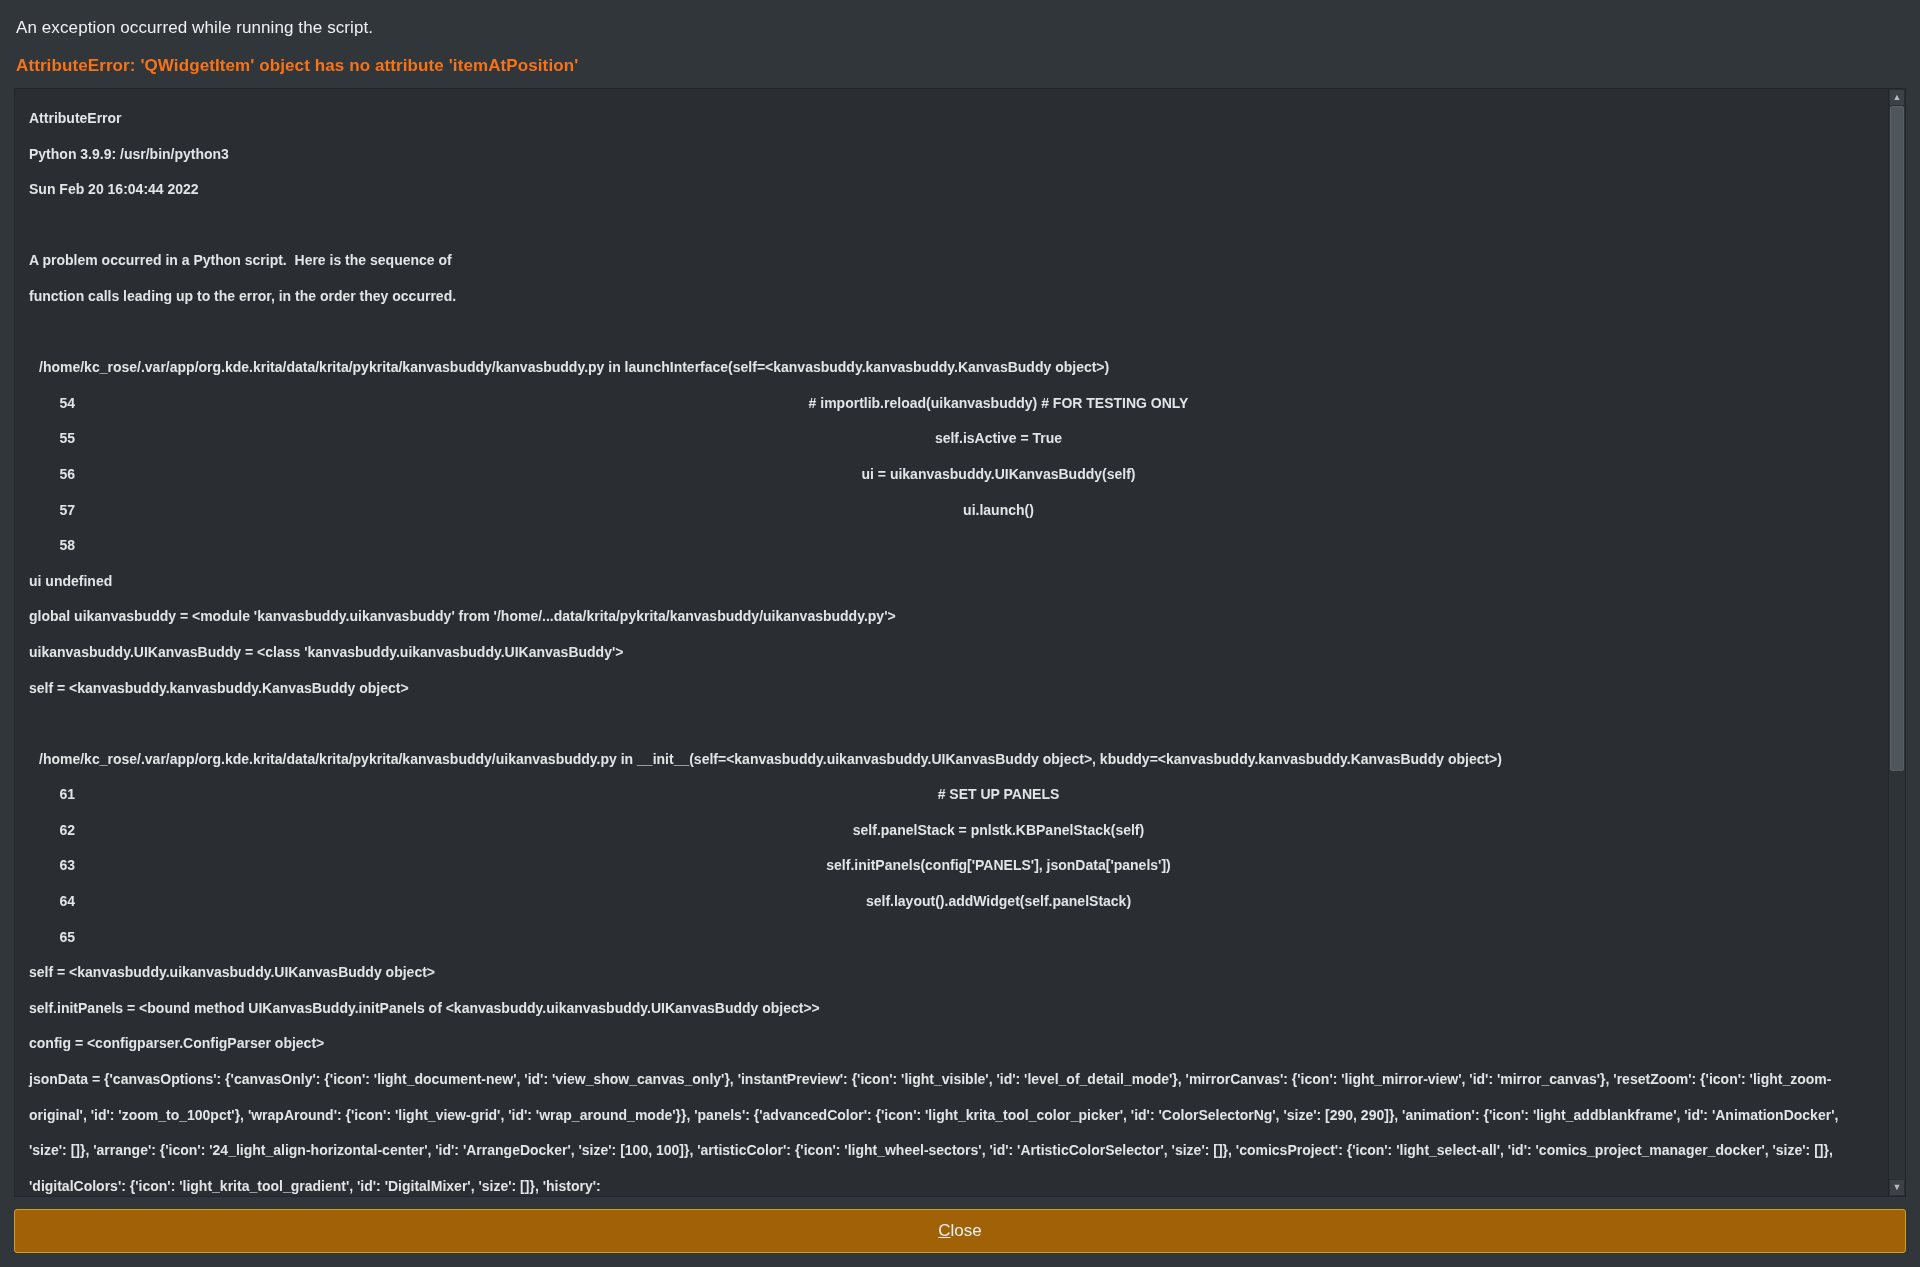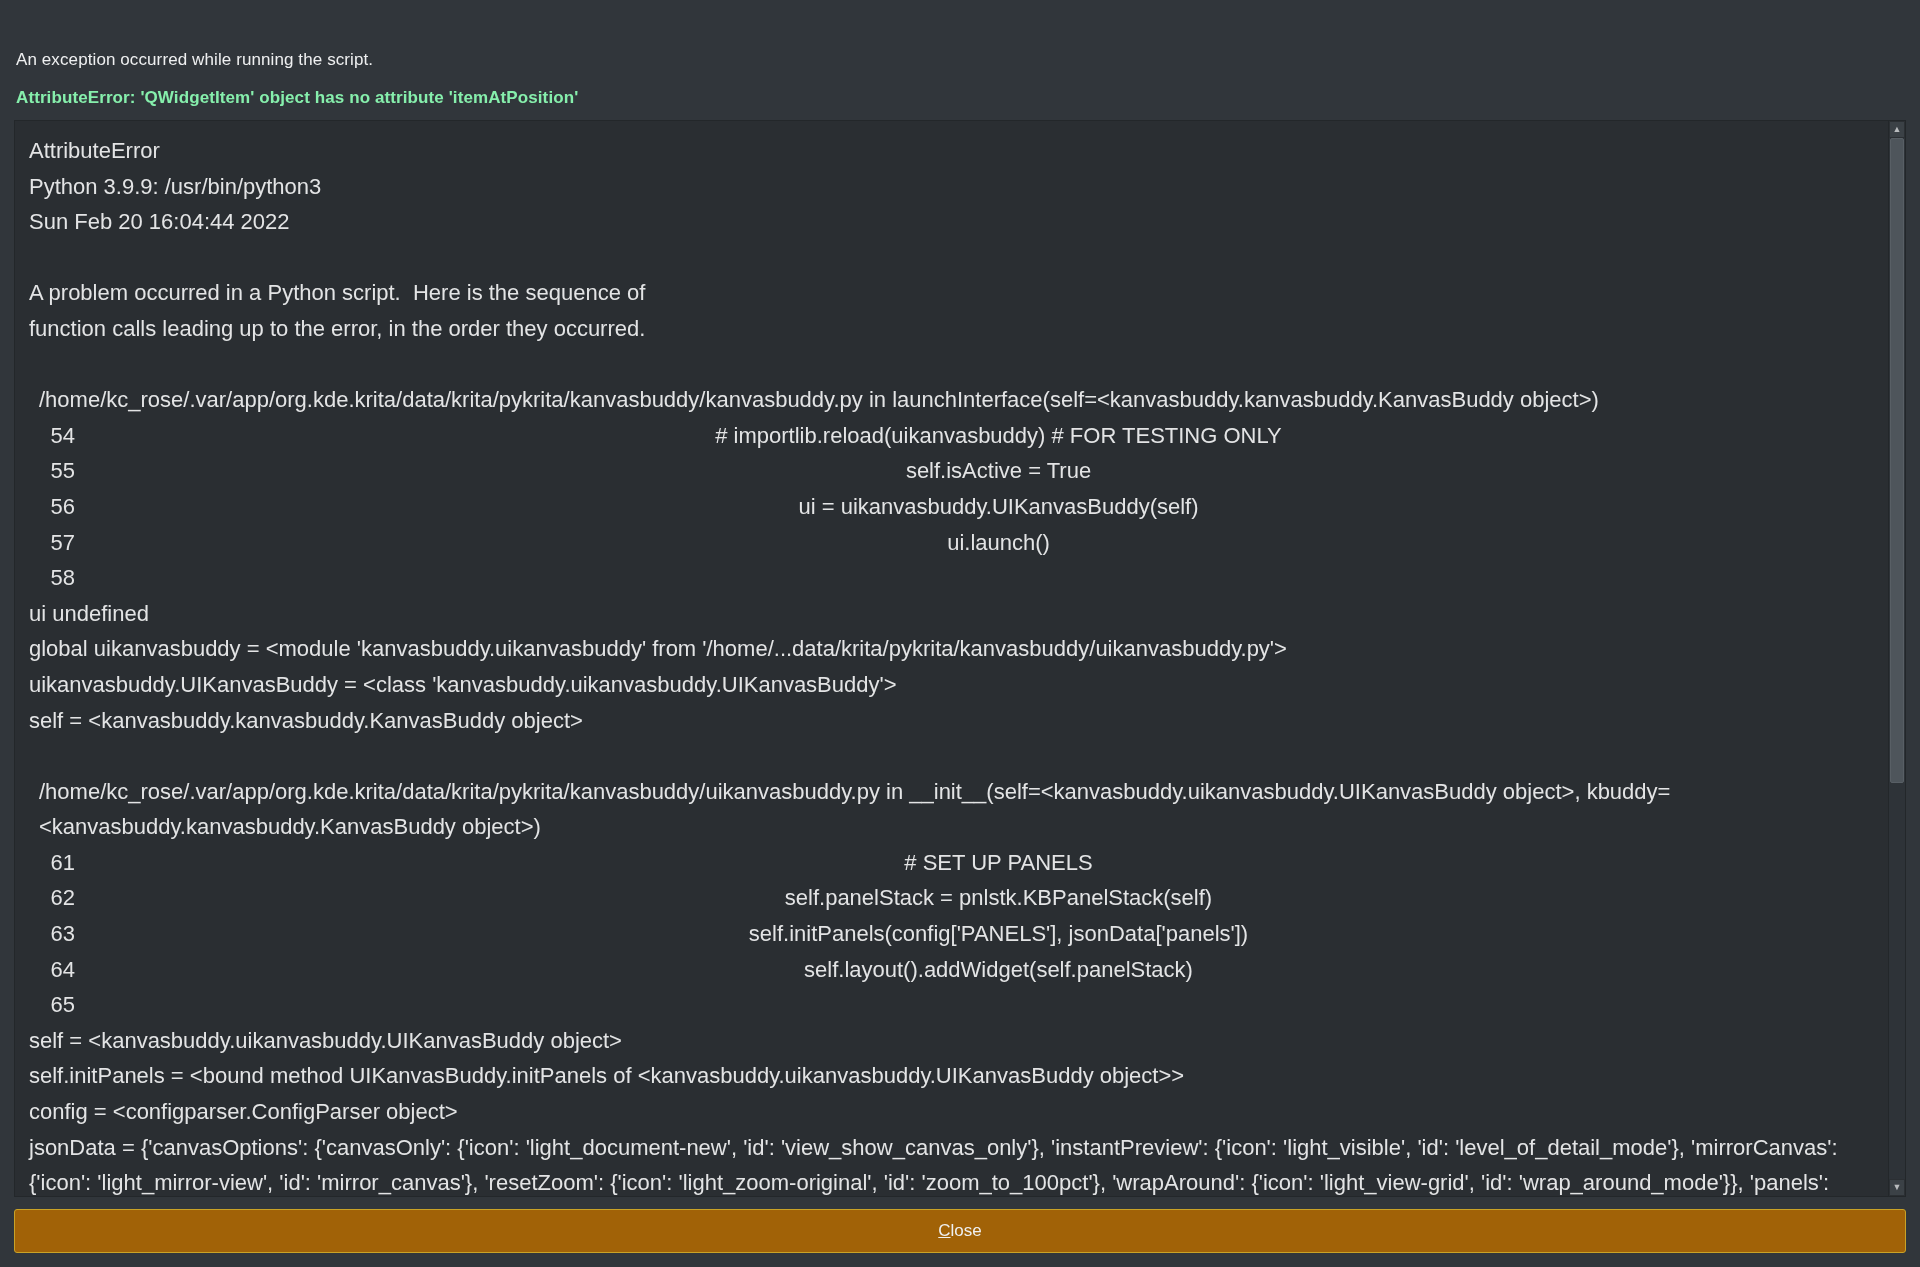--- a/index.html
+++ b/index.html
@@ -19,46 +19,46 @@
     color: #eff0f1;
     display: flex;
     flex-direction: column;
     padding: 12px 14px 14px 14px;
   }
   .intro {
     font-size: 17px;
     color: #eff0f1;
     padding: 6px 2px 4px 2px;
     letter-spacing: 0.1px;
-    margin-top: 32px;
   }
   .headline {
     font-size: 17px;
     font-weight: bold;
-    color: #86efac;
+    color: #f97316;
     padding: 14px 2px 12px 2px;
     letter-spacing: 0.1px;
   }
   .trace-wrap {
     flex: 1 1 auto;
     position: relative;
     display: flex;
     border: 1px solid #23272a;
     background: #2a2e32;
     min-height: 0;
   }
   .trace {
     flex: 1 1 auto;
     overflow: hidden;
     padding: 12px 14px 4px 14px;
-    font-size: 22px;
+    font-size: 14px;
     line-height: 35.6px;
     color: #e3e4e5;
     white-space: pre-wrap;
     word-break: break-word;
+    font-weight: bold;
   }
   .trace .line { white-space: pre-wrap; }
   .trace .blank { height: 35.6px; }
   .code-line { display: flex; }
   .code-line .lineno {
     display: inline-block;
     width: 60px;
     text-align: right;
     padding-right: 14px;
     flex: 0 0 auto;

